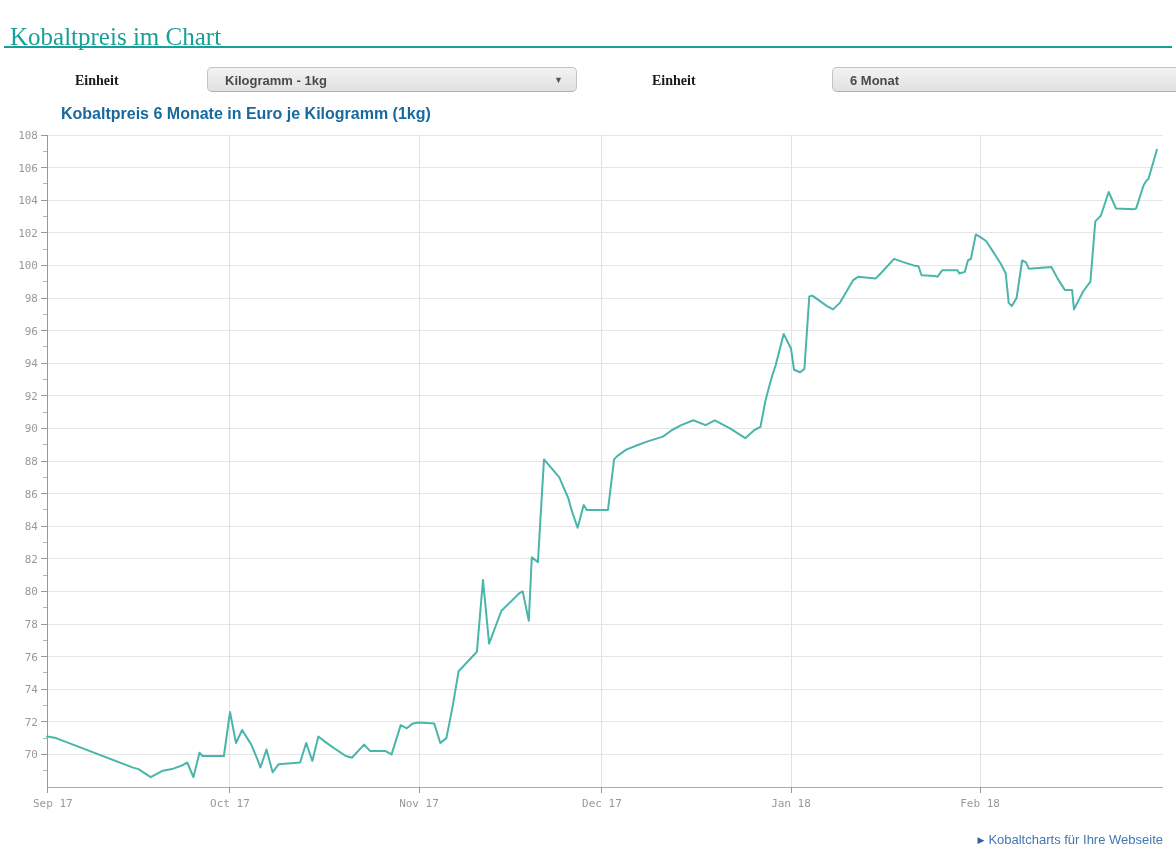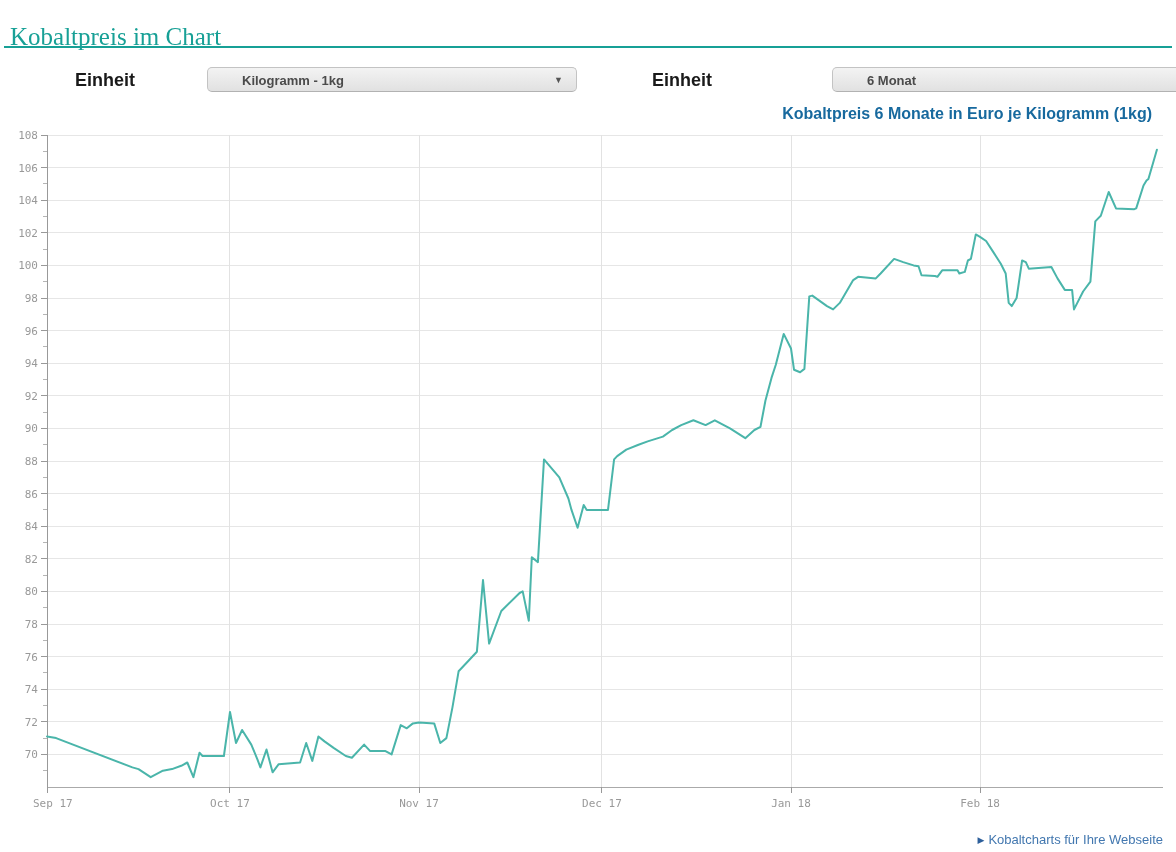--- a/index.html
+++ b/index.html
@@ -3,32 +3,32 @@
 <meta charset="utf-8">
 <style>
   html,body{margin:0;padding:0;background:#ffffff;}
   body{width:1176px;height:852px;position:relative;overflow:hidden;
        font-family:"Liberation Sans",sans-serif;}
   #page-title{position:absolute;left:10px;top:6px;font-size:25px;font-weight:500;
        color:var(--accent,#17a096);font-family:Liberation Serif, serif;}
   #title-rule{position:absolute;left:4px;right:4px;top:46px;height:2px;
        background:var(--accent,#17a096);}
   .ctl-label{position:absolute;top:67px;height:27px;line-height:27px;
-       font-size:18px;font-weight:bold;color:#1a1a1a;}
+       font-size:14px;font-weight:bold;color:#1a1a1a;font-family:Liberation Serif, serif;}
   #einheit-label{left:75px;}
   #zeitraum-label{left:652px;}
   .select{position:absolute;top:67px;height:25px;line-height:25px;
        background:linear-gradient(#f3f3f3,#e1e1e1);
        border:1px solid #c3c3c3;border-bottom-color:#b2b2b2;border-radius:5px;
-       font-size:13px;font-weight:bold;color:#4a4a4a;padding-left:34px;cursor:pointer;
+       font-size:13px;font-weight:bold;color:#4a4a4a;padding-left:17px;cursor:pointer;
        box-sizing:border-box;}
   #einheit-select{left:207px;width:370px;}
   #zeitraum-select{left:832px;width:373px;}
   .select .arrow{position:absolute;right:13px;top:0;font-size:9px;color:#555;}
-  #chart-title{position:absolute;left:36px;width:1116px;top:105px;text-align:right;
+  #chart-title{position:absolute;left:61px;width:1116px;top:105px;text-align:left;
        font-size:16px;font-weight:bold;color:var(--title-blue,#17699e);}
   #plot{position:absolute;left:0;top:0;}
   #footer-link{position:absolute;right:13px;top:832px;font-size:13px;
        color:var(--link-blue,#4277af);text-decoration:none;cursor:pointer;margin-left:24px;}
   #footer-link .tri{font-size:9px;color:#2d5f9b;margin-right:4px;position:relative;top:-1px;}
 </style>
 </head>
 <body>
 
 <h1 id="page-title">Kobaltpreis im Chart</h1>

